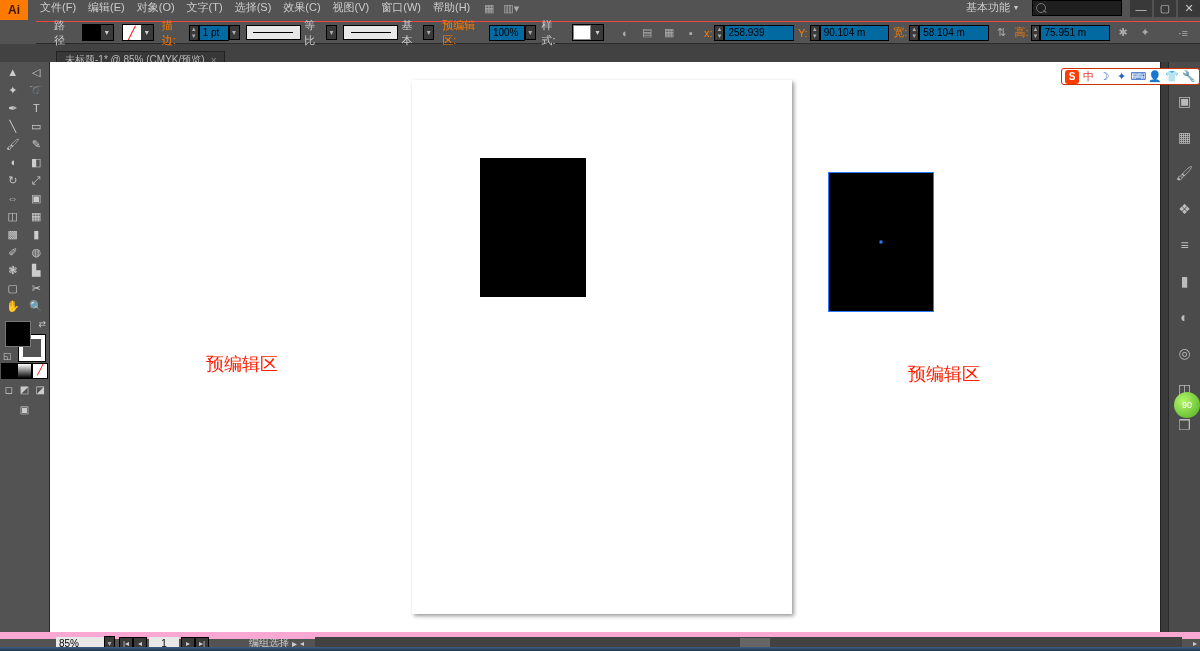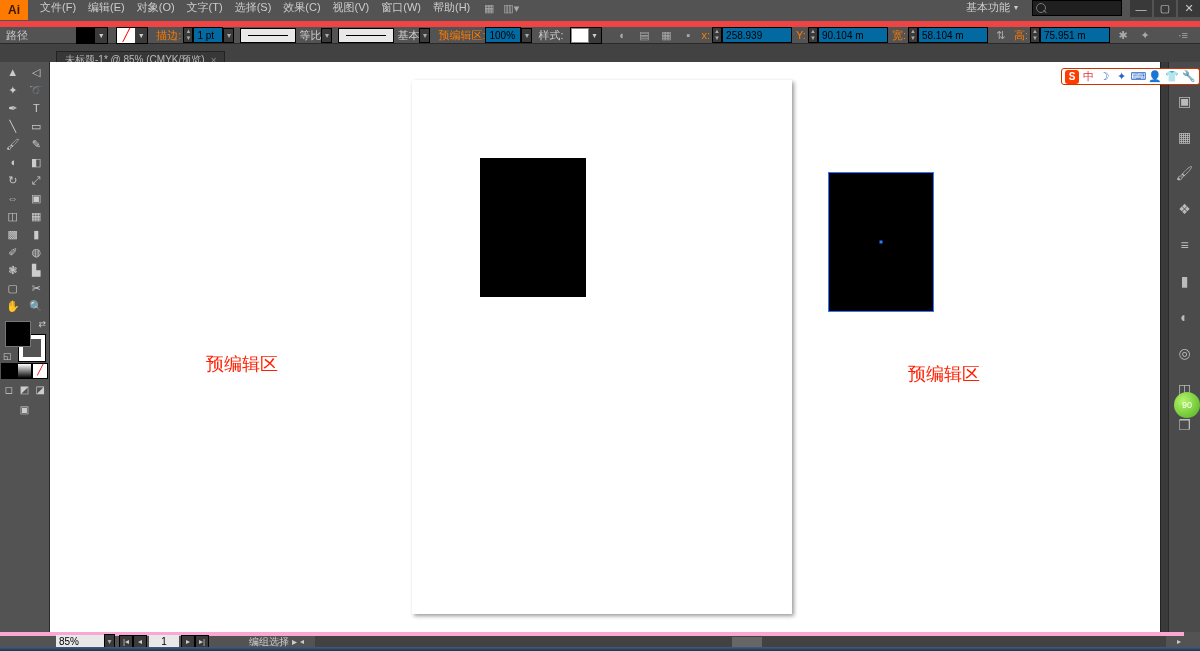--- a/index.html
+++ b/index.html
@@ -11,21 +11,21 @@
   .menu-item { padding:0 6px; cursor:pointer; }
   .menu-spacer { flex:1; }
   .layout-dd { padding:0 8px; display:flex; align-items:center; }
   .layout-dd .tri { margin-left:4px; font-size:8px; }
   .search-box { width:90px; height:16px; background:#1f1f1f; border:1px solid #000; margin:0 6px; position:relative; }
   .search-box::before { content:""; position:absolute; left:3px; top:2px; width:8px; height:8px; border:1px solid #777; border-radius:50%; }
   .search-box::after { content:""; position:absolute; left:10px; top:10px; width:4px; height:1px; background:#777; transform:rotate(45deg); }
   .winbtn { width:22px; height:17px; background:#393939; margin-left:2px; display:flex; align-items:center; justify-content:center; color:#ccc; font-size:11px; cursor:pointer; }
 
   
-  .controlbar { height:23px; background:#535353; border-top:6px solid #ef4444; border-bottom:1px solid #2a2a2a; display:flex; align-items:center; font-size:11px; color:#ccc; padding-left:6px; }
+  .controlbar { height:23px; background:#535353; border-top:1px solid #ef4444; border-bottom:1px solid #2a2a2a; display:flex; align-items:center; font-size:11px; color:#ccc; padding-left:18px;margin-left:36px; }
   .cb-label { margin-right:6px; }
   .swatch-pair { display:flex; border:1px solid #000; margin-right:8px; }
   .swatch-pair .sw { width:18px; height:15px; }
   .swatch-pair .sw.black { background:#000; }
   .swatch-pair .sw.none { background:#fff; color:#f00; font-size:12px; display:flex; align-items:center; justify-content:center; }
   .swatch-pair .dd { width:12px; background:#3a3a3a; display:flex; align-items:center; justify-content:center; font-size:8px; }
   .cb-stroke-lbl { color:#ff7a00; margin-right:2px; }
   .num-field { height:16px; background:#0369a1; border:1px solid #000; font-size:10px; padding:0 3px; display:flex; align-items:center; color:#000; min-width:30px; }
   .updown { width:10px; height:16px; display:flex; flex-direction:column; background:#3a3a3a; border:1px solid #000; }
   .updown div { flex:1; font-size:6px; color:#aaa; text-align:center; line-height:6px; }
@@ -78,21 +78,21 @@
   .collapse-grip { width:8px; background:#3a3a3a; border-left:1px solid #222; cursor:pointer; }
   .collapse-grip .arr { color:#999; font-size:9px; text-align:center; margin-top:4px; }
 
   
   .float-pill { position:absolute; right:0; top:68px; height:17px; background:#fff; border:1px solid #cc3300; border-radius:3px; display:flex; align-items:center; padding:0 3px; gap:4px; font-size:11px; }
   .float-pill .fp-logo { width:14px; height:14px; background:#ff3c00; color:#fff; border-radius:3px; display:flex; align-items:center; justify-content:center; font-weight:bold; font-size:10px; }
   .float-pill .fp-i { width:13px; height:13px; display:flex; align-items:center; justify-content:center; }
   .green-ball { position:absolute; right:0; top:392px; width:26px; height:26px; background:radial-gradient(circle at 35% 35%, #b6f56a, #4caf1e); border-radius:50%; color:#fff; font-size:9px; display:flex; align-items:center; justify-content:center; }
 
   
-  .statusbar { position:absolute; left:0; right:16px; bottom:4px; height:15px; background:#535353; border-top:4px solid #f9a8d4; display:flex; align-items:center; font-size:10px; color:#ccc; }
+  .statusbar { position:absolute; left:0; right:0; bottom:4px; height:15px; background:#535353; border-top:7px solid #f9a8d4; display:flex; align-items:center; font-size:10px; color:#ccc; }
   .statusbar .zoom { width:48px; height:13px; background:#e8e8e8; color:#000; margin-left:56px; padding:0 3px; display:flex; align-items:center; }
   .statusbar .nav { display:flex; margin-left:4px; }
   .statusbar .nav .nb { width:14px; height:13px; background:#3a3a3a; border:1px solid #000; font-size:8px; display:flex; align-items:center; justify-content:center; }
   .statusbar .ab { width:30px; height:13px; background:#e8e8e8; color:#000; margin:0 2px; display:flex; align-items:center; justify-content:center; }
   .statusbar .sel { margin-left:40px; }
   .statusbar .hscroll { flex:1; margin:0 8px; height:12px; background:#424242; position:relative; }
   .statusbar .hscroll .thumb { position:absolute; left:49%; top:1px; width:30px; height:10px; background:#666; }
   .statusbar .arr { width:10px; font-size:8px; text-align:center; }
 
   .taskbar { position:absolute; left:0; right:0; bottom:0; height:4px; background:linear-gradient(#3d5e86,#234); }

